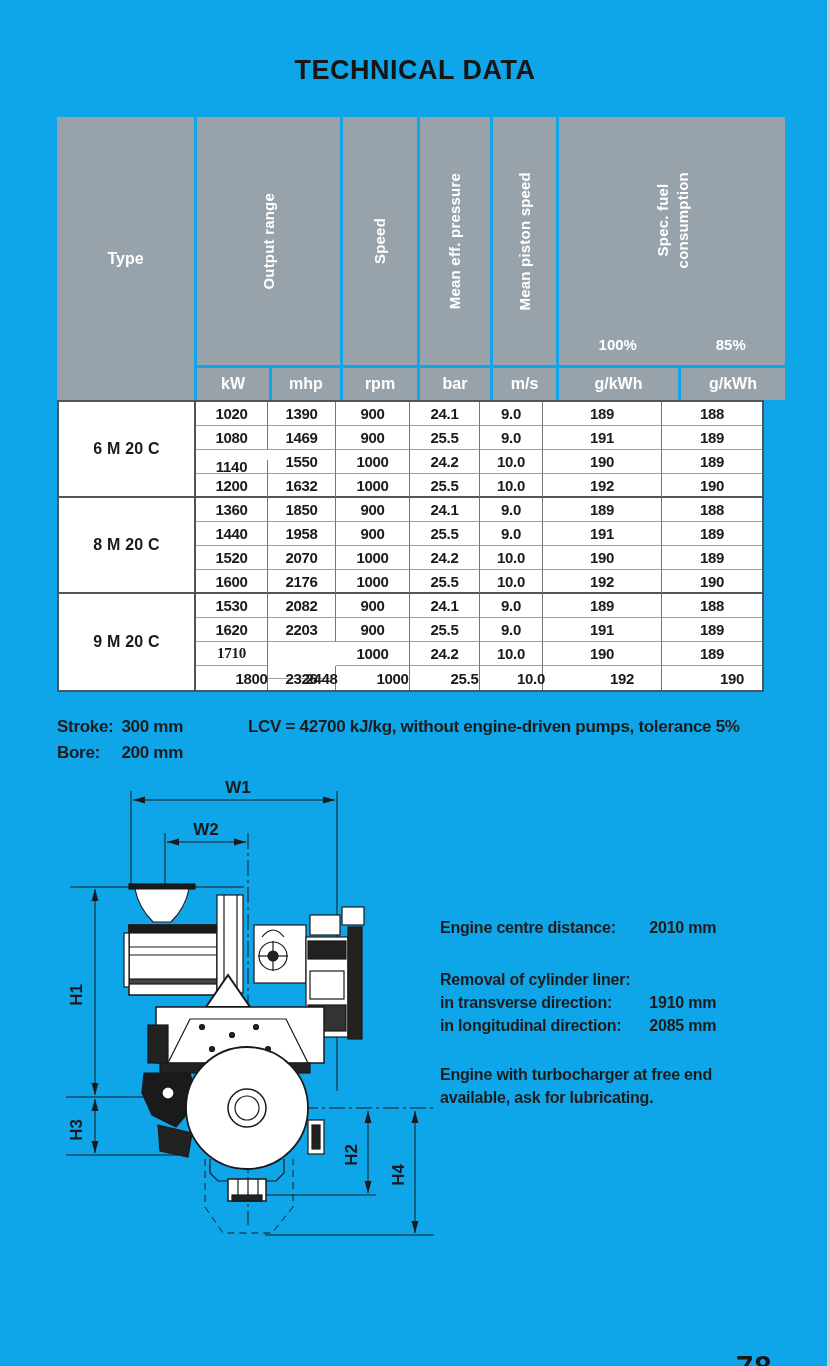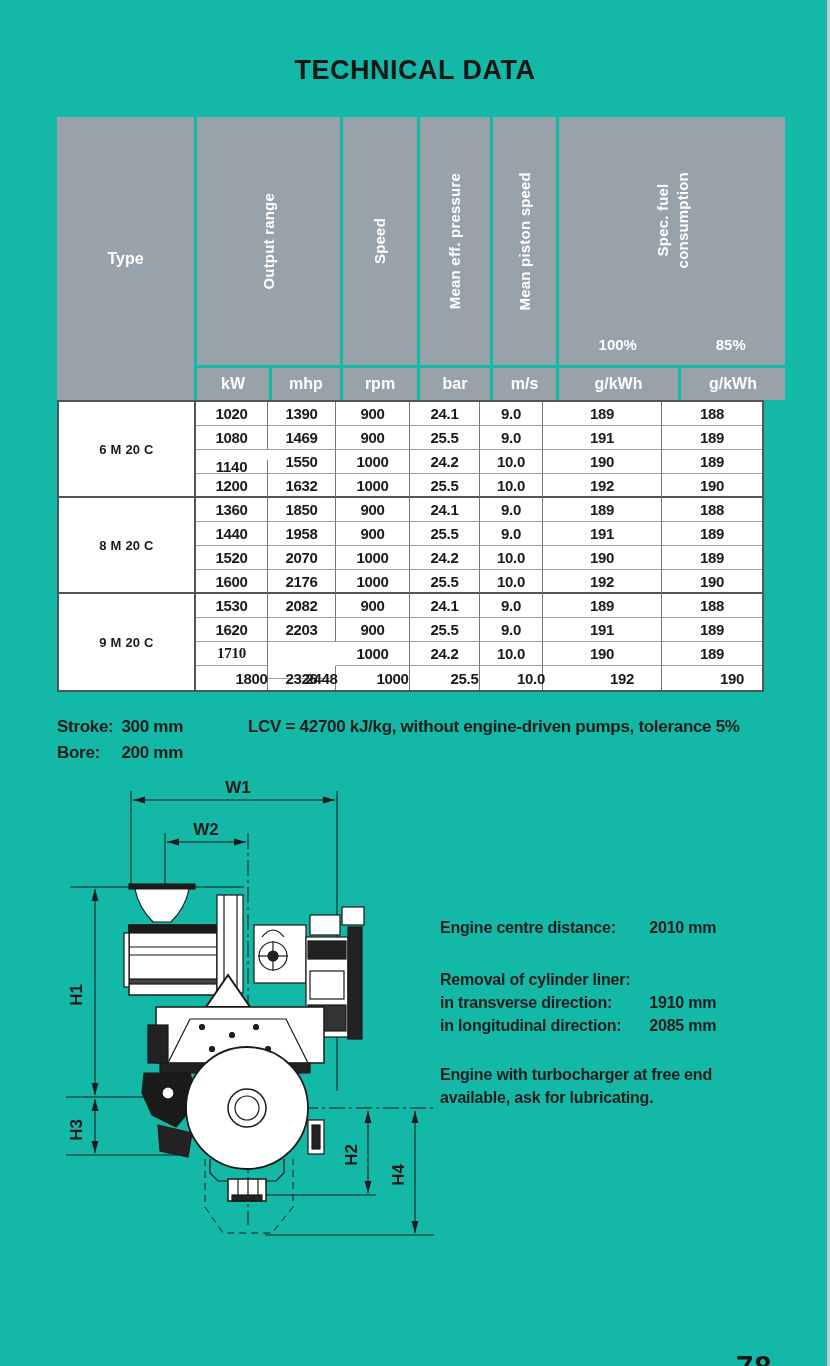--- a/index.html
+++ b/index.html
@@ -1,16 +1,16 @@
 <!DOCTYPE html>
 <html><head>
 <meta charset="utf-8">
 <style>
   html,body{margin:0;padding:0;background:#fdfdfd;}
-  .page{position:relative;width:830px;height:1366px;background:#14b8a6;overflow:hidden;
+  .page{position:relative;width:830px;height:1366px;background:#0ea5e9;overflow:hidden;
         font-family:"Liberation Sans","DejaVu Sans",sans-serif;color:#1c1c1c;}
   .right-edge{position:absolute;top:0;left:827px;width:3px;height:100%;background:#c6c9cc;}
 
   .title{position:absolute;top:55px;left:0;width:100%;text-align:center;
          font-size:27px;font-weight:700;letter-spacing:.5px;color:#161616;}
 
   
   .thead{position:absolute;top:117px;left:57px;width:707px;height:283px;
          display:grid;grid-template-columns:137px 72px 68px 74px 70px 63px 119px 104px;
          grid-template-rows:248px 32px;gap:3px;}
@@ -26,21 +26,21 @@
   .sfc .pct.p85{flex:0 0 48%;}
   .unit{font-size:16px;}
 
   
   .tbody{position:absolute;top:400px;left:57px;width:707px;height:292px;
          border:2px solid #4e555b;background:#fff;box-sizing:border-box;
          display:grid;grid-template-columns:137px 72px 68px 74px 70px 63px 119px 1fr;
          grid-template-rows:repeat(12,24px);}
   .cell{display:flex;align-items:center;justify-content:center;box-sizing:border-box;
         font-weight:700;color:#1a1a1a;}
-  .type-cell{grid-column:1;font-size:13px;border-right:2px solid #4e555b;letter-spacing:.2px;}
+  .type-cell{grid-column:1;font-size:16px;border-right:2px solid #4e555b;letter-spacing:.2px;}
   .num-cell{font-size:15px;letter-spacing:-.3px;
             border-right:1px solid #6f787f;border-bottom:1px solid #9ba2a8;}
   .group-end{border-bottom:2px solid #4e555b !important;}
   .last-row{border-bottom:none !important;padding-left:40px;}
   .last-col{border-right:none !important;}
 
   
   .specs{position:absolute;top:714px;left:57px;font-size:17px;font-weight:700;
          letter-spacing:-.3px;line-height:26px;}
   .specs .lbl{display:inline-block;min-width:60px;}

